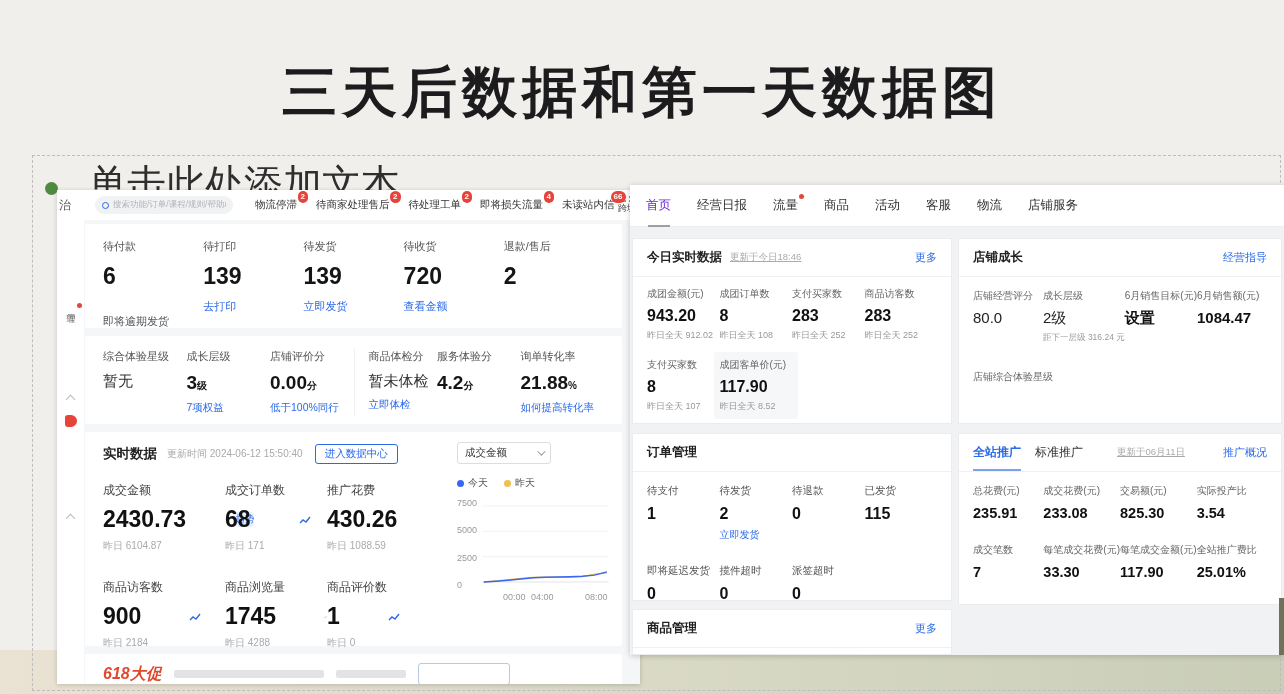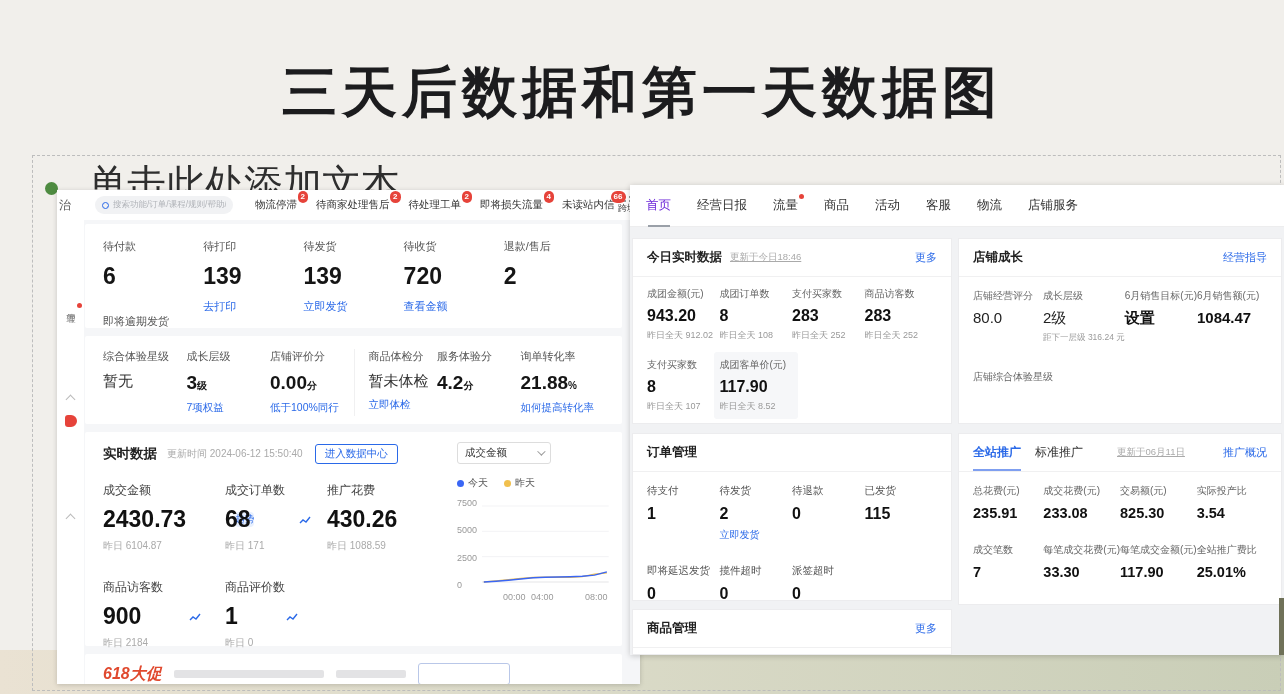--- a/index.html
+++ b/index.html
@@ -321,20 +321,30 @@
         <div class="m-label">商品访客数</div>
         <div class="m-vrow">
           <span class="m-value">900</span>
           <svg class="trend-ic" width="12" height="10" viewBox="0 0 12 10">
               <polyline points="1,8 4,5 7,7 11,2" fill="none" stroke="#2a69e8" stroke-width="1.4"></polyline>
             </svg>
         </div>
         <div class="m-prev">昨日 2184</div>
       </div>
       <div>
+        <div class="m-label">商品浏览量</div>
+        <div class="m-vrow">
+          <span class="m-value">1745</span>
+          <svg class="trend-ic" width="12" height="10" viewBox="0 0 12 10">
+              <polyline points="1,8 4,5 7,7 11,2" fill="none" stroke="#2a69e8" stroke-width="1.4"></polyline>
+            </svg>
+        </div>
+        <div class="m-prev">昨日 4288</div>
+      </div>
+      <div>
         <div class="m-label">商品评价数</div>
         <div class="m-vrow">
           <span class="m-value">1</span>
           <svg class="trend-ic" width="12" height="10" viewBox="0 0 12 10">
               <polyline points="1,8 4,5 7,7 11,2" fill="none" stroke="#2a69e8" stroke-width="1.4"></polyline>
             </svg>
         </div>
         <div class="m-prev">昨日 0</div>
       </div>
     </div>

